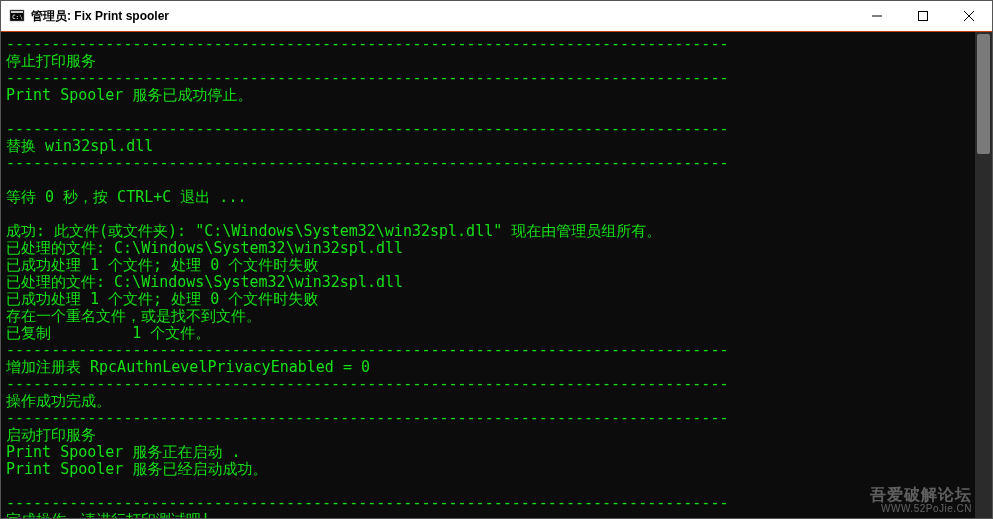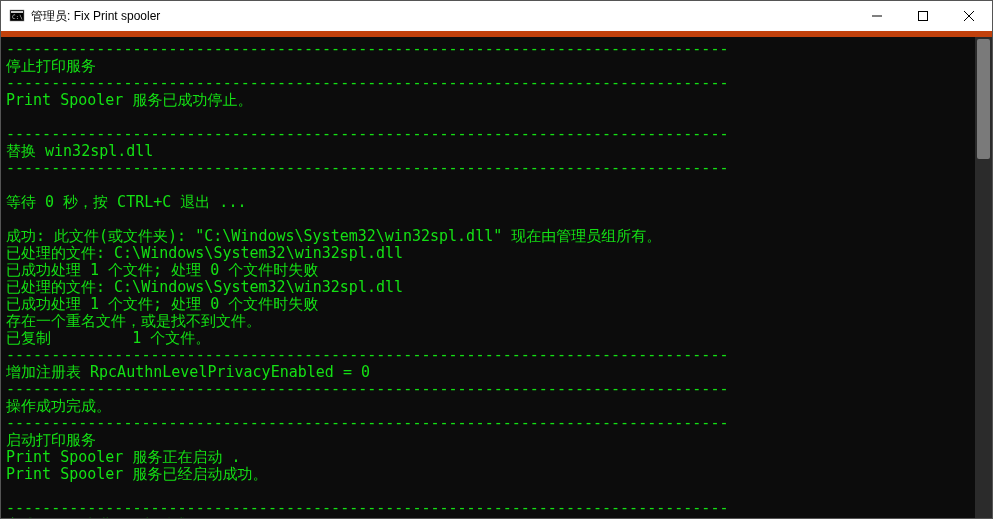--- a/index.html
+++ b/index.html
@@ -19,21 +19,22 @@
     flex-direction: column;
     box-sizing: border-box;
     border: 1px solid #555;
   }
   .titlebar {
     height: 30px;
     background: #ffffff;
     display: flex;
     align-items: center;
     flex: 0 0 30px;
-    border-bottom: 6px solid #c2410c;
+    border-bottom: 1px solid #c2410c;
+    font-weight: bold;
   }
   .titlebar .app-icon {
     width: 16px;
     height: 16px;
     margin-left: 8px;
     margin-right: 6px;
     display: inline-flex;
     align-items: center;
     justify-content: center;
   }
@@ -135,15 +136,19 @@
           </svg>
       </div>
     </div>
   </div>
 
   <div class="term-area">
     <div class="term" id="term"><span class="line">--------------------------------------------------------------------------------</span><span class="line">停止打印服务</span><span class="line">--------------------------------------------------------------------------------</span><span class="line">Print Spooler 服务已成功停止。</span><span class="line">&nbsp;</span><span class="line">--------------------------------------------------------------------------------</span><span class="line">替换 win32spl.dll</span><span class="line">--------------------------------------------------------------------------------</span><span class="line">&nbsp;</span><span class="line">等待 0 秒，按 CTRL+C 退出 ...</span><span class="line">&nbsp;</span><span class="line">成功: 此文件(或文件夹): "C:\Windows\System32\win32spl.dll" 现在由管理员组所有。</span><span class="line">已处理的文件: C:\Windows\System32\win32spl.dll</span><span class="line">已成功处理 1 个文件; 处理 0 个文件时失败</span><span class="line">已处理的文件: C:\Windows\System32\win32spl.dll</span><span class="line">已成功处理 1 个文件; 处理 0 个文件时失败</span><span class="line">存在一个重名文件，或是找不到文件。</span><span class="line">已复制         1 个文件。</span><span class="line">--------------------------------------------------------------------------------</span><span class="line">增加注册表 RpcAuthnLevelPrivacyEnabled = 0</span><span class="line">--------------------------------------------------------------------------------</span><span class="line">操作成功完成。</span><span class="line">--------------------------------------------------------------------------------</span><span class="line">启动打印服务</span><span class="line">Print Spooler 服务正在启动 .</span><span class="line">Print Spooler 服务已经启动成功。</span><span class="line">&nbsp;</span><span class="line">--------------------------------------------------------------------------------</span><span class="line">完成操作，请进行打印测试吧!</span></div>
     <div class="scrollbar">
       <div class="scroll-thumb"></div>
     </div>
+    <div class="watermark">
+      <div class="wm1">吾爱破解论坛</div>
+      <div class="wm2">WWW.52PoJie.CN</div>
+    </div>
   </div>
 
 </div>
 
 </body></html>

